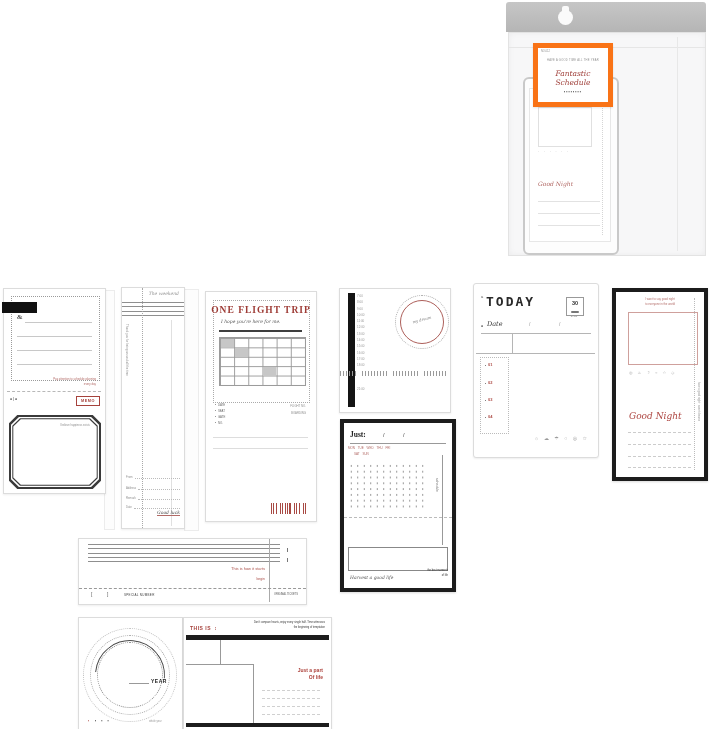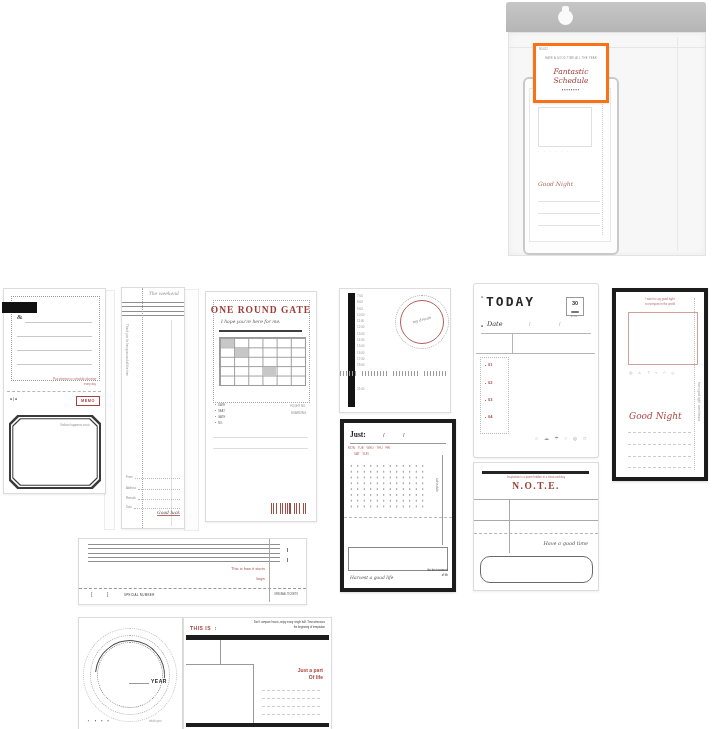--- a/index.html
+++ b/index.html
@@ -55,21 +55,21 @@
           <div class="a sred f28 tc" style="left:4px;top:7px;width:72px;">sweet dreams tonight</div>
           <div class="a" style="left:8px;top:18px;width:52px;height:38px;border:1px solid #e0e0e0;"></div>
           <div class="a gray f3" style="left:8px;top:62px;letter-spacing:2px;">· · · · · ·</div>
           <div class="a cur sred" style="left:8px;top:92px;font-size:6px;">Good Night</div>
           <div class="ln" style="left:8px;top:112px;width:62px;height:1px;background:#e2e2e2;"></div>
           <div class="ln" style="left:8px;top:124px;width:62px;height:1px;background:#e2e2e2;"></div>
           <div class="ln" style="left:8px;top:136px;width:62px;height:1px;background:#e2e2e2;"></div>
           <div class="dotv" style="left:72px;top:6px;height:140px;border-left-color:#d5d5d5;"></div>
         </div>
       </div>
-      <div class="a" style="left:24px;top:10px;width:70px;height:54px;background:#fff;border:3px solid #f97316;box-shadow:0 1px 2px rgba(0,0,0,.1);">
+      <div class="a" style="left:24px;top:10px;width:70px;height:54px;background:#fff;border:5px solid #f97316;box-shadow:0 1px 2px rgba(0,0,0,.1);">
         <div class="a gray f26" style="left:3px;top:3px;">NO.012</div>
         <div class="a gray f26 tc" style="left:2px;top:12px;width:66px;letter-spacing:.3px;">HAVE A GOOD TIME ALL THE YEAR</div>
         <div class="a cur red tc" style="left:0;top:22px;width:70px;font-size:7.5px;">Fantastic Schedule</div>
         <div class="a ink f35 tc" style="left:0;top:42px;width:70px;letter-spacing:1px;">▪▪▪▪▪▪▪▪</div>
       </div>
     </div>
   </div>
 
   <div class="ghost" style="left:104px;top:290px;width:9px;height:238px;"></div>
   <div class="ghost" style="left:184px;top:289px;width:13px;height:240px;"></div>
@@ -118,21 +118,21 @@
     </div>
     <div class="bm-field" style="top:216px;">
       <span class="gray f28">Date</span>
         <span class="dotline"></span>
     </div>
     <div class="a cur f45" style="right:4px;top:222px;color:#444;border-bottom:1px solid #b26a66;">Good luck</div>
   </div>
 
   <div class="sheet" style="left:205px;top:291px;width:110px;height:229px;">
     <div class="a" style="left:7px;top:8px;width:95px;height:101px;border:1px dotted #aaa;"></div>
-    <div class="a ser b red tc" style="left:0;top:13px;width:110px;font-size:9.5px;letter-spacing:1px;">ONE ROUND GATE</div>
+    <div class="a ser b red tc" style="left:0;top:13px;width:110px;font-size:9.5px;letter-spacing:1px;">ONE FLIGHT TRIP</div>
     <div class="a cur f45" style="left:15px;top:27px;color:#555;">I hope you're here for me.</div>
     <div class="ln" style="left:13px;top:38px;width:83px;height:2.2px;background:#3f3f3f;"></div>
     <div class="grid" style="left:13px;top:45px;width:85px;height:47px;">
       <div class="shade" style="left:1px;top:1px;width:12.5px;height:8px;"></div>
       <div class="shade" style="left:14.5px;top:10px;width:13px;height:8.5px;"></div>
       <div class="shade" style="left:43px;top:29px;width:13px;height:8.5px;"></div>
     </div>
     <div class="bullet-row" style="left:9px;top:112px;">
       <span class="ink" style="font-size:2.5px;">▪</span>
         <span class="f28" style="color:#666;">DATE</span>
@@ -238,31 +238,20 @@
     <div class="dotgrid" style="left:4px;top:40px;width:80px;height:45px;"></div>
     <div class="ln" style="left:98px;top:32px;width:1px;height:90px;background:#999;"></div>
     <div class="a vtxt f35" style="left:91px;top:55px;height:45px;color:#777;">schedule</div>
     <div class="dash" style="left:0;top:94px;width:108px;border-top-color:#bbb;"></div>
     <div class="a" style="left:4px;top:124px;width:98px;height:22px;border:1px solid #888;"></div>
     <div class="a cur f45" style="left:6px;top:152px;color:#555;">Harvest a good life</div>
     <div class="a f26 tr" style="left:56px;top:147px;width:48px;color:#333;">the best moments</div>
     <div class="a f26 tr" style="left:56px;top:152px;width:48px;color:#333;">of life</div>
   </div>
 
-  <div class="sheet" style="left:473px;top:462px;width:124px;height:127px;">
-    <div class="ln" style="left:8px;top:8px;width:107px;height:2.5px;background:#242424;"></div>
-    <div class="a sred f28 tc" style="left:0;top:13px;width:124px;">Inspiration is a poem hidden in a treasured day</div>
-    <div class="a ser b red tc" style="left:0;top:18px;width:124px;font-size:9.5px;letter-spacing:1.5px;">N.O.T.E.</div>
-    <div class="ln" style="left:0;top:36px;width:124px;height:1px;background:#aaa;"></div>
-    <div class="ln" style="left:35px;top:36px;width:1px;height:54px;background:#aaa;"></div>
-    <div class="ln" style="left:0;top:57px;width:124px;height:1px;background:#aaa;"></div>
-    <div class="dash" style="left:0;top:70px;width:124px;border-top-color:#b5b5b5;"></div>
-    <div class="a cur f5 tr" style="left:40px;top:78px;width:74px;color:#555;">Have a good time</div>
-    <div class="a" style="left:6px;top:93px;width:111px;height:25px;border:1.3px solid #6a6a6a;border-radius:10px;"></div>
-  </div>
 
   <div class="sheet" style="left:78px;top:538px;width:227px;height:65px;">
     <div class="stripes" style="left:9px;top:5px;width:192px;height:20px;"></div>
     <div class="ln" style="left:190px;top:0;width:1px;height:63px;background:#aaa;"></div>
     <div class="ln" style="left:208px;top:9px;width:1px;height:4px;background:#777;"></div>
     <div class="ln" style="left:208px;top:19px;width:1px;height:4px;background:#777;"></div>
     <div class="a f4 tr" style="left:60px;top:28px;width:126px;color:#ad524c;">This is how it starts</div>
     <div class="a f35 tr" style="left:60px;top:38px;width:126px;color:#ad524c;">begin</div>
     <div class="dash" style="left:0;top:49px;width:227px;border-top-color:#999;"></div>
     <div class="a f5" style="left:12px;top:53px;color:#555;">[</div>

